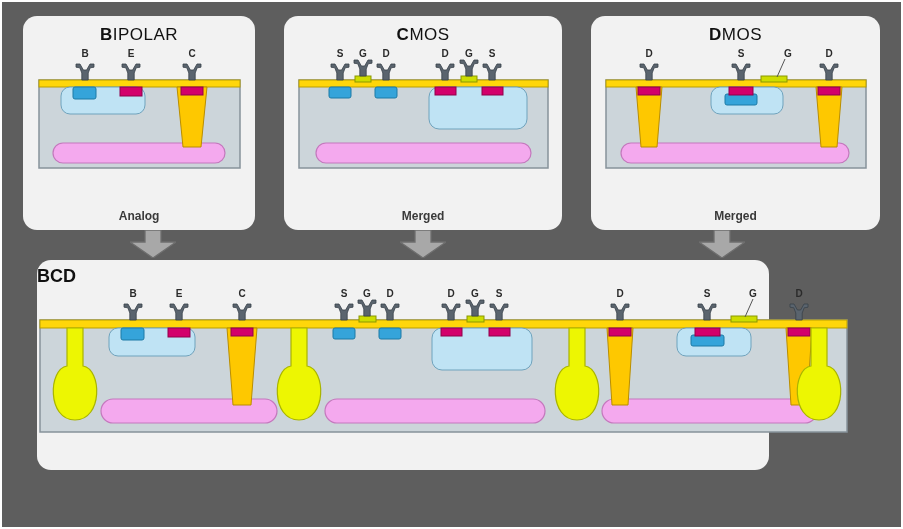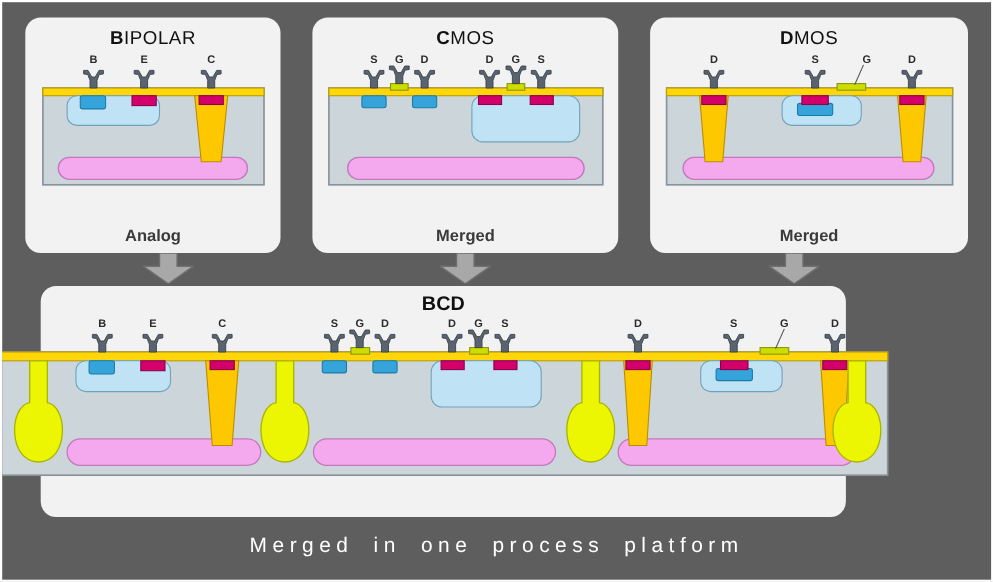--- a/index.html
+++ b/index.html
@@ -5,26 +5,26 @@
   *{margin:0;padding:0;box-sizing:border-box}
   html,body{background:#ffffff}
   body{font-family:"Liberation Sans",sans-serif}
   .frame{position:relative;width:903px;height:529px;background:#5e5e5e;border:2px solid #ffffff;overflow:hidden}
   .top-row{display:flex;gap:29px;margin:14px 21px 0;height:214px}
   .panel{background:#f2f2f2;border-radius:14px;display:flex;flex-direction:column;align-items:center}
   .panel.p1{width:233px}.panel.p2{width:279px}.panel.p3{width:290px}
   .panel h2{margin-top:8px;font-size:17px;color:#111;font-weight:400;letter-spacing:.5px;line-height:21px}
   .panel h2 b{font-weight:800}
   .panel svg{margin-top:2px;display:block}
-  .category{font-size:15px;font-weight:bold;color:#3a3a3a;margin-top:auto;margin-bottom:7px}
+  .category{font-size:12px;font-weight:bold;color:#3a3a3a;margin-top:auto;margin-bottom:7px}
   .arrow-row{display:flex;gap:15px;margin:0 35px;height:30px}
   .arrow-cell{display:flex;justify-content:center;align-items:flex-start}
   .arrow-cell.c1{width:233px}.arrow-cell.c2{width:279px}.arrow-cell.c3{width:290px}
   .arrow{fill:#a8a8a8;stroke:#6e6e6e;stroke-width:1.3}
-  .bcd-panel{margin:0 35px;width:732px;height:210px;background:#f2f2f2;border-radius:14px;display:flex;flex-direction:column;align-items:center}
+  .bcd-panel{margin:0 35px;width:732px;height:210px;background:#f2f2f2;border-radius:14px;display:flex;flex-direction:column;}
   .bcd-panel h2{font-size:18px;font-weight:800;margin-top:5px;color:#111;line-height:22px}
   .caption{color:#ffffff;text-align:center;font-size:19px;font-weight:500;letter-spacing:5px;word-spacing:8px;margin-top:16px}
   svg{display:block}
   .substrate{fill:#ccd5da;stroke:#87929a;stroke-width:1.5}
   .oxide{fill:#ffd60a;stroke:#b99f00;stroke-width:1}
   .well{fill:#bfe3f4;stroke:#6fa3bd;stroke-width:1}
   .nplus{fill:#35a4da;stroke:#1d7ba6;stroke-width:1}
   .pplus{fill:#d3006b;stroke:#8f004a;stroke-width:1}
   .sinker{fill:#fec800;stroke:#b98e00;stroke-width:1}
   .buried{fill:#f4a9ee;stroke:#c478bd;stroke-width:1.2}
@@ -203,14 +203,13 @@
       <text class="tlabel" x="414" y="10">D</text>
       <text class="tlabel" x="438" y="10">G</text>
       <text class="tlabel" x="462" y="10">S</text>
       <text class="tlabel" x="583" y="10">D</text>
       <text class="tlabel" x="670" y="10">S</text>
       <text class="tlabel" x="716" y="10">G</text>
       <text class="tlabel" x="762" y="10">D</text>
     </svg>
   </section>
 
-  <div class="caption">Merged in one process platform</div>
 </div>
 
 </body></html>

